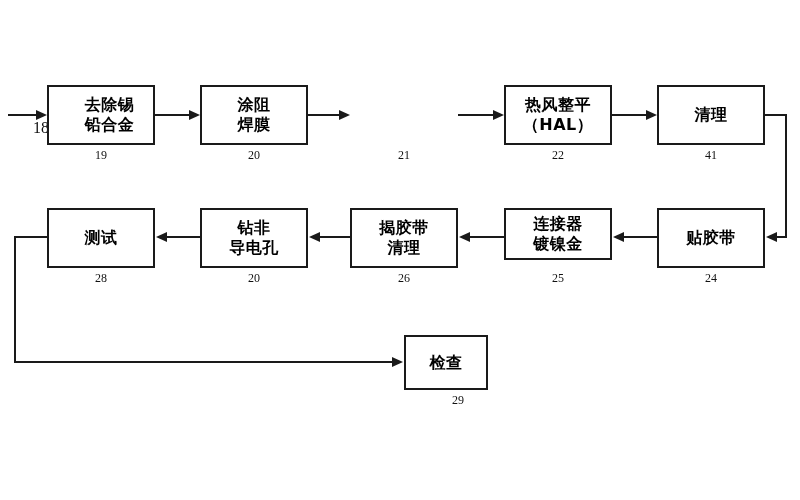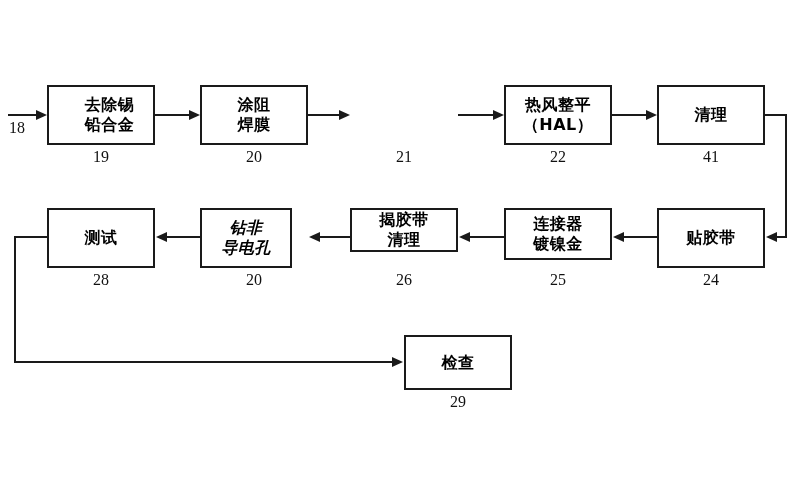--- a/index.html
+++ b/index.html
@@ -30,21 +30,21 @@
     font-size: 16px;
     font-weight: 700;
     line-height: 1.22;
     color: #000000;
     letter-spacing: 0.5px;
     white-space: pre-line;
   }
   .ref {
     position: absolute;
     font-family: "Liberation Serif", "DejaVu Serif", serif;
-    font-size: 16px;
+    font-size: 12px;
     color: #111111;
     text-align: center;
     width: 40px;
   }
   .ref-left {
     position: absolute;
     font-family: "Liberation Serif", "DejaVu Serif", serif;
     font-size: 16px;
     color: #111111;
     text-align: left;
@@ -70,21 +70,21 @@
   .arrow-right { border-left: 11px solid #1a1a1a; }
   .arrow-left  { border-right: 11px solid #1a1a1a; }
 </style>
 </head>
 <body>
 
 <div id="canvas">
 
   <div class="hline" style="left:8px; top:114px; width:29px;"></div>
   <div class="arrow-right" style="left:36px; top:110px;"></div>
-  <div class="ref-left" style="left:9px; top:119px;">18</div>
+  <div class="ref-left" style="left:9px; top:119px;text-align:right;">18</div>
 
   <div class="node" style="left:47px; top:85px; width:108px; height:60px;padding-left:17px;">
     <span class="node-label">去除锡
 铅合金</span>
   </div>
   <div class="ref" style="left:81px; top:148px;">19</div>
 
   <div class="node" style="left:200px; top:85px; width:108px; height:60px;">
     <span class="node-label">涂阻
 焊膜</span>
@@ -125,27 +125,27 @@
     <span class="node-label">贴胶带</span>
   </div>
   <div class="ref" style="left:691px; top:271px;">24</div>
 
   <div class="node" style="left:504px; top:208px; width:108px; height:52px;">
     <span class="node-label">连接器
 镀镍金</span>
   </div>
   <div class="ref" style="left:538px; top:271px;">25</div>
 
-  <div class="node" style="left:350px; top:208px; width:108px; height:44px;">
+  <div class="node" style="left:350px; top:208px; width:108px; height:60px;">
     <span class="node-label">揭胶带
 清理</span>
   </div>
   <div class="ref" style="left:384px; top:271px;">26</div>
 
-  <div class="node" style="left:200px; top:208px; width:92px; height:60px;font-style:italic;">
+  <div class="node" style="left:200px; top:208px; width:108px; height:60px;">
     <span class="node-label">钻非
 导电孔</span>
   </div>
   <div class="ref" style="left:234px; top:271px;">20</div>
 
   <div class="node" style="left:47px; top:208px; width:108px; height:60px;">
     <span class="node-label">测试</span>
   </div>
   <div class="ref" style="left:81px; top:271px;">28</div>
 
@@ -159,18 +159,18 @@
   <div class="arrow-left" style="left:309px; top:232px;"></div>
 
   <div class="hline" style="left:166px; top:236px; width:34px;"></div>
   <div class="arrow-left" style="left:156px; top:232px;"></div>
 
   <div class="hline" style="left:14px; top:236px; width:33px;"></div>
   <div class="vline" style="left:14px; top:236px; height:127px;"></div>
   <div class="hline" style="left:14px; top:361px; width:379px;"></div>
   <div class="arrow-right" style="left:392px; top:357px;"></div>
 
-  <div class="node" style="left:404px; top:335px; width:108px; height:55px;">
+  <div class="node" style="left:404px; top:335px; width:84px; height:55px;">
     <span class="node-label">检查</span>
   </div>
   <div class="ref" style="left:438px; top:393px;">29</div>
 
 </div>
 
 </body></html>

